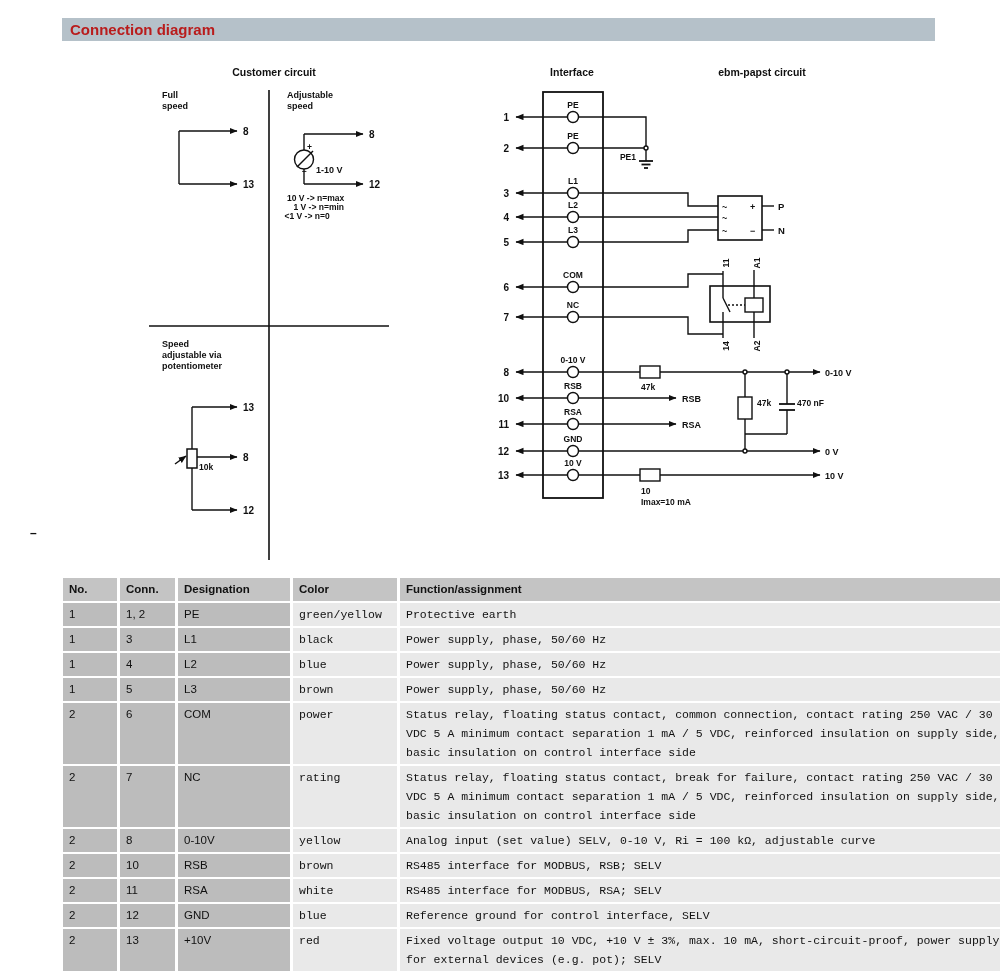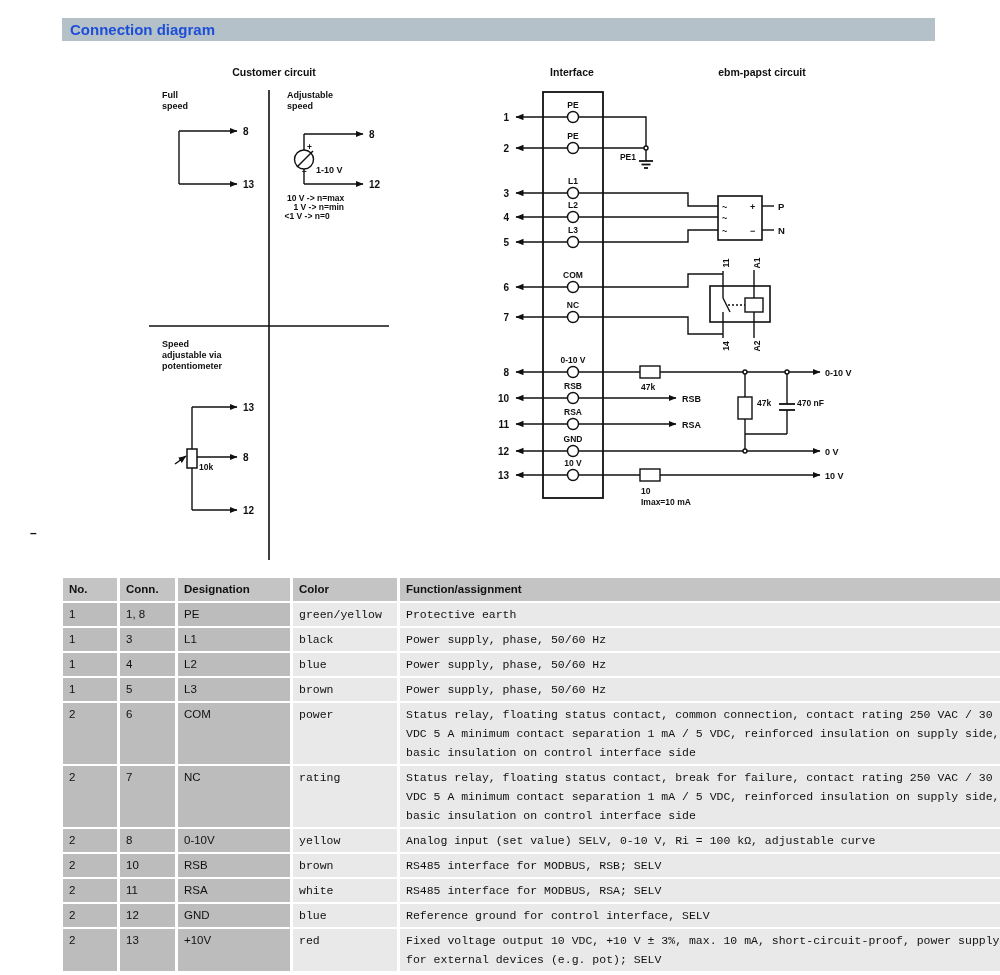--- a/index.html
+++ b/index.html
@@ -1,19 +1,19 @@
 <!DOCTYPE html>
 <html><head>
 <meta charset="utf-8">
 <style>
   html,body{margin:0;padding:0;background:#ffffff;}
   body{width:1000px;height:975px;position:relative;font-family:"Liberation Sans",sans-serif;color:#111;}
   .title-bar{position:absolute;left:62px;top:18px;width:873px;height:23px;background:#b5c1c9;
              display:flex;align-items:center;padding-left:8px;box-sizing:border-box;}
-  .title-bar span{font-size:15px;font-weight:bold;color:#1d4ed8;}
+  .title-bar span{font-size:15px;font-weight:bold;color:#b91c1c;}
   svg.diagram{position:absolute;left:0;top:0;}
   svg.diagram text{font-family:"Liberation Sans",sans-serif;font-weight:bold;fill:#101010;}
   .t-head{font-size:10.5px;}
   .t-lbl{font-size:9px;}
   .t-note{font-size:8.5px;}
   .t-pin{font-size:10px;}
   .t-pinlbl{font-size:8.5px;}
   .t-sm{font-size:8.5px;}
   .t-out{font-size:9px;}
   .t-pn{font-size:9.5px;}
@@ -288,21 +288,21 @@
 </svg>
 
 <div class="conn-table">
   <div class="cell c-head">No.</div>
   <div class="cell c-head">Conn.</div>
   <div class="cell c-head">Designation</div>
   <div class="cell c-head">Color</div>
   <div class="cell c-head">Function/assignment</div>
 
   <div class="cell c-dark">1</div>
-  <div class="cell c-dark">1, 8</div>
+  <div class="cell c-dark">1, 2</div>
   <div class="cell c-dark">PE</div>
   <div class="cell c-light">green/yellow</div>
   <div class="cell c-light">Protective earth</div>
 
   <div class="cell c-dark">1</div>
   <div class="cell c-dark">3</div>
   <div class="cell c-dark">L1</div>
   <div class="cell c-light">black</div>
   <div class="cell c-light">Power supply, phase, 50/60 Hz</div>
 

